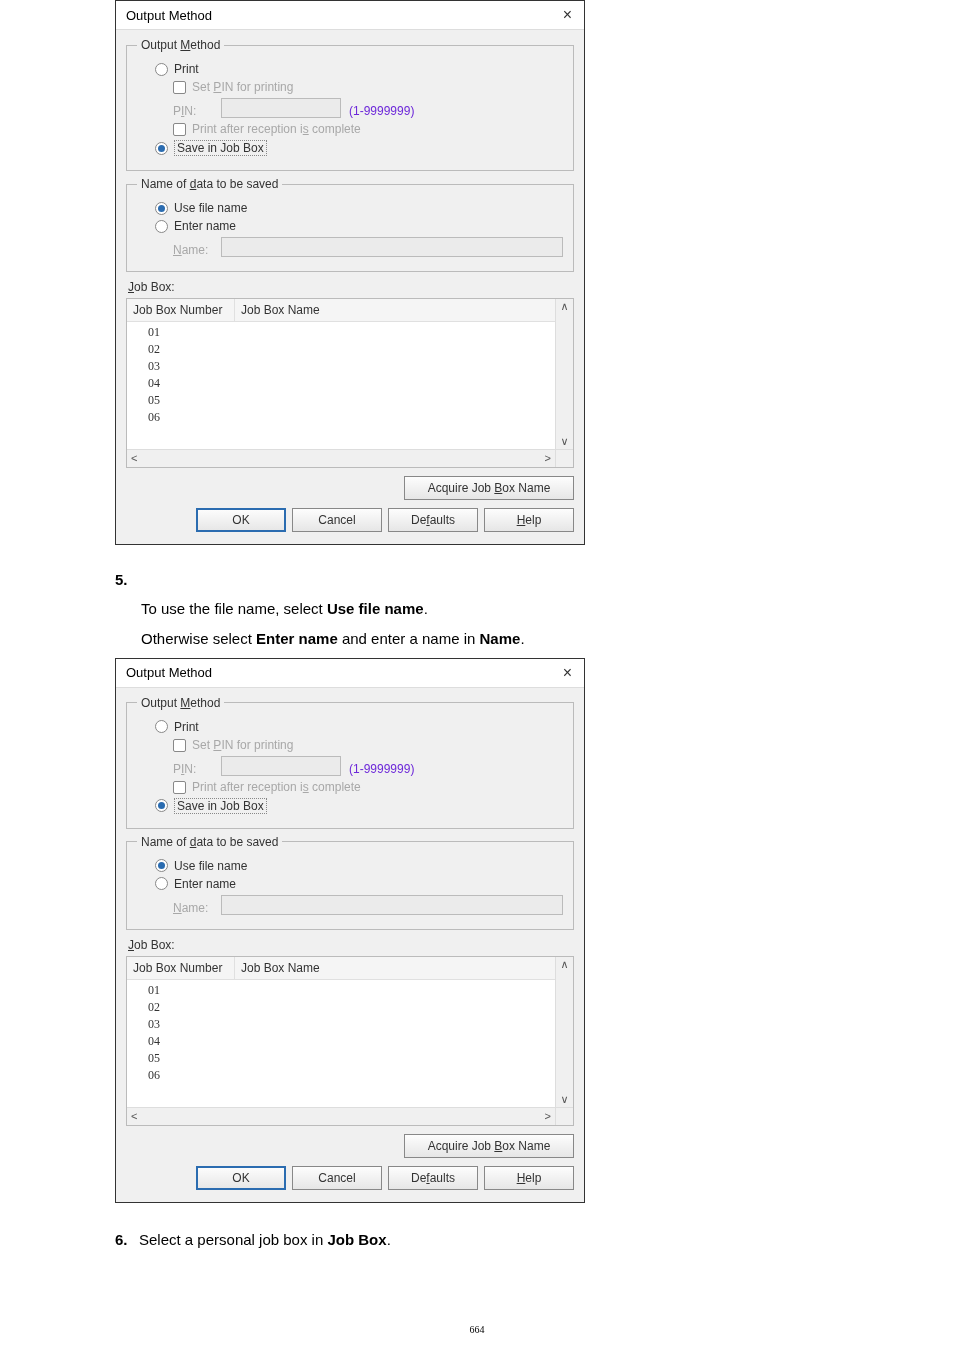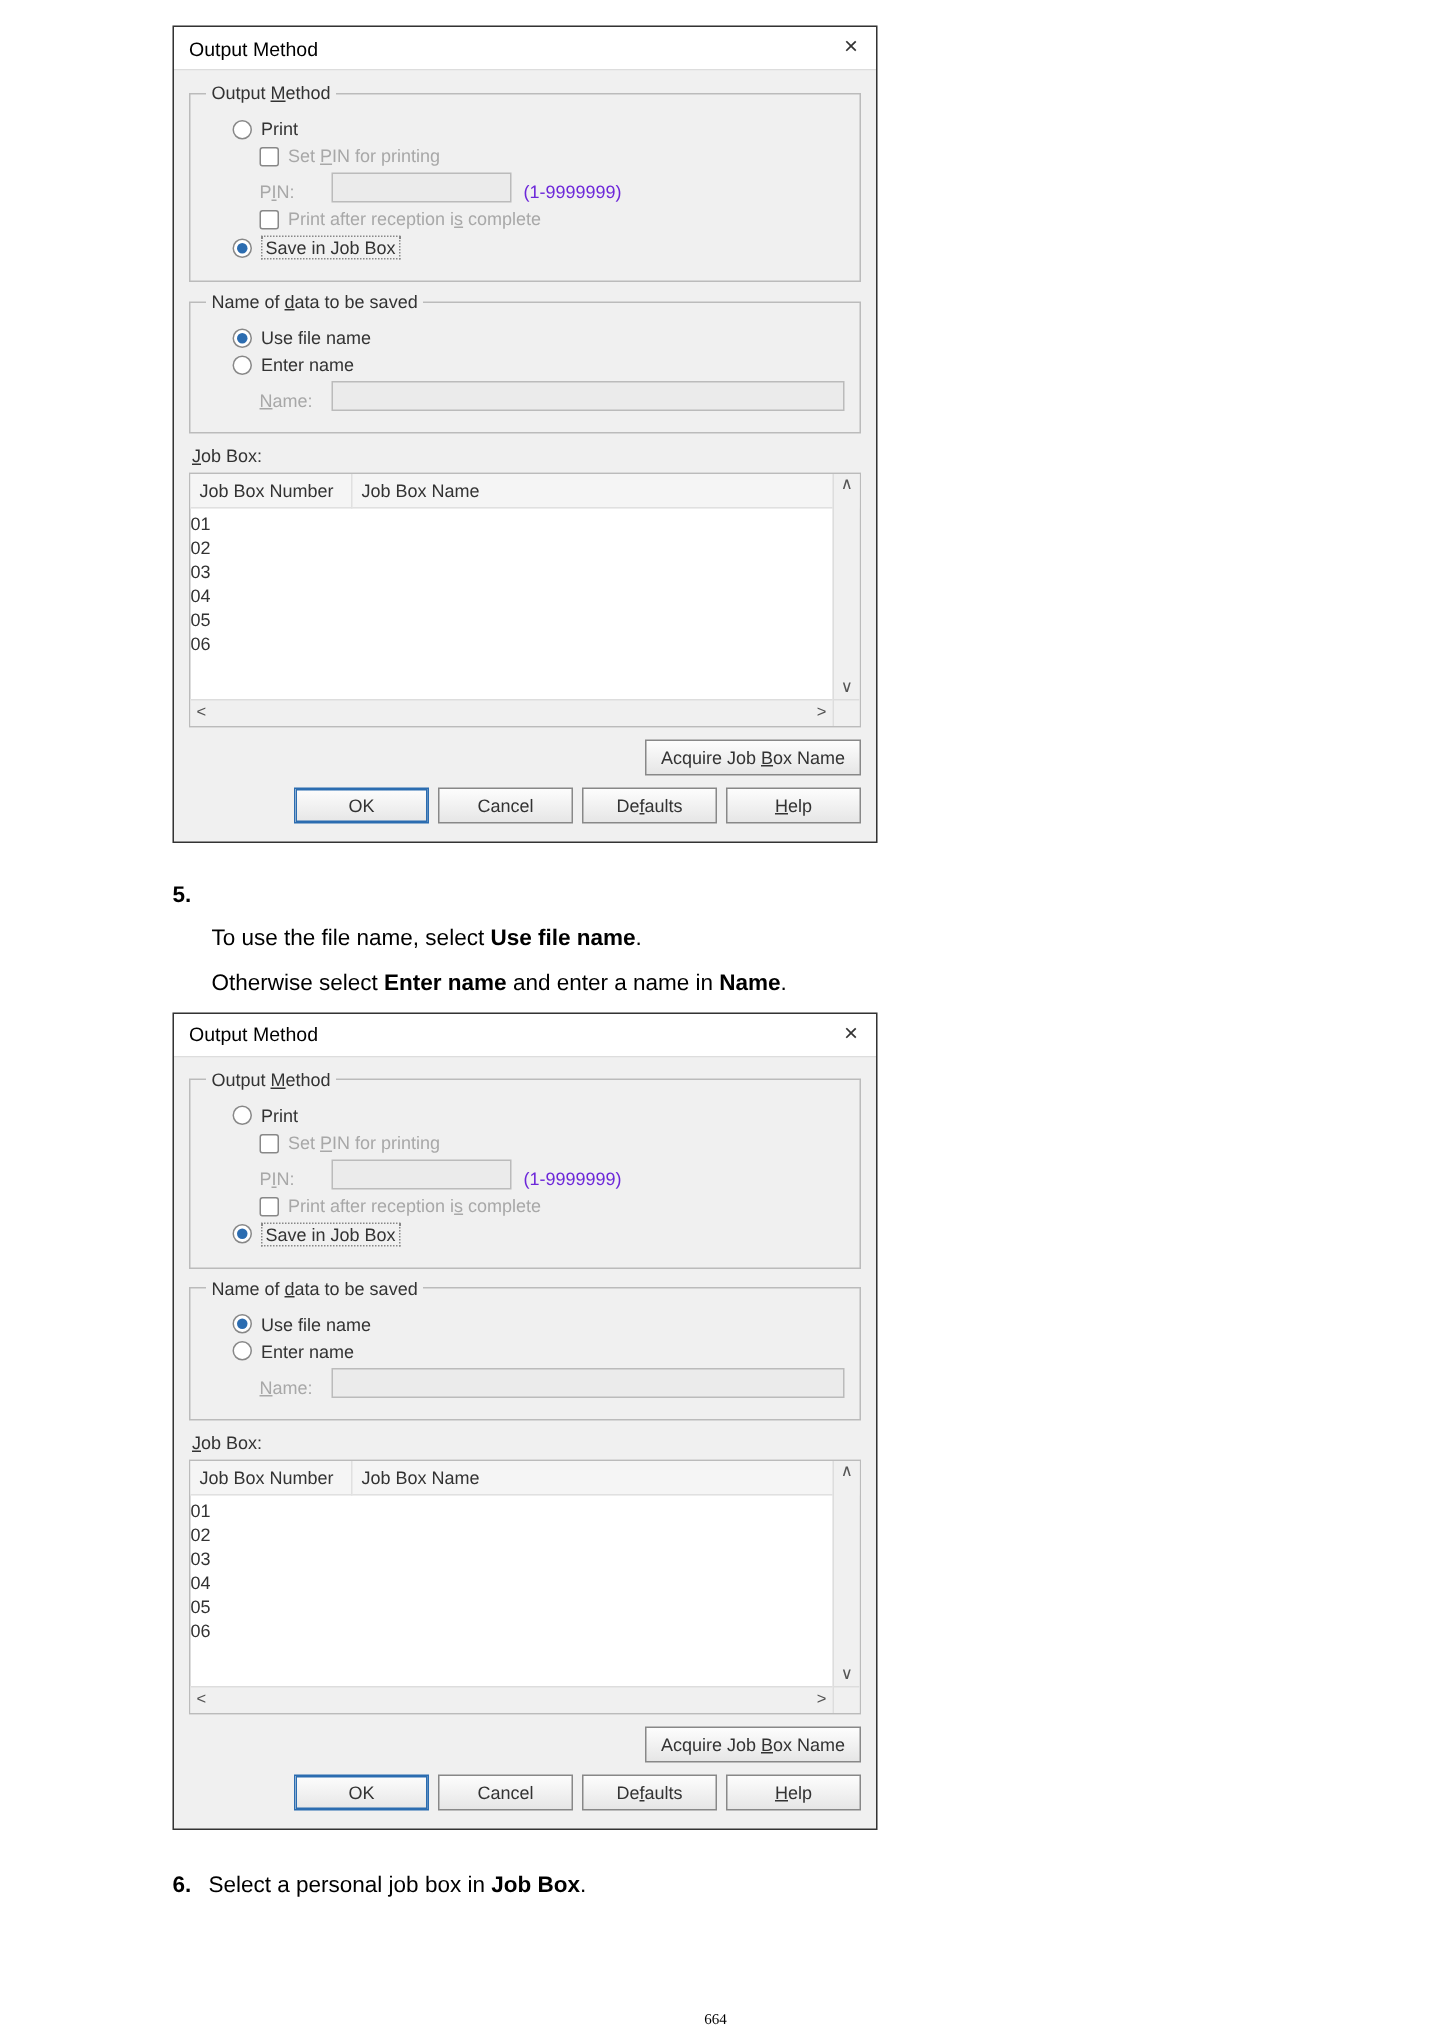--- a/index.html
+++ b/index.html
@@ -5,21 +5,20 @@
   * { box-sizing: border-box; }
   body {
     margin: 0;
     padding: 0;
     font-family: Arial, sans-serif;
     background: #fff;
     width: 954px;
   }
   .page {
     padding: 0 115px 40px 115px;
-    margin-top: 17px;
   }
   .dialog {
     border: 1px solid #333;
     width: 470px;
     background: #f0f0f0;
     margin-bottom: 26px;
   }
   .titlebar {
     display: flex;
     align-items: center;
@@ -112,21 +111,21 @@
   .col.name { flex: 1; }
   .list-rows {
     flex: 1;
     overflow: hidden;
     padding: 2px 0;
   }
   .list-row {
     display: flex;
     font-size: 12px;
   }
-  .list-row .cell { padding: 1px 0; }
+  .list-row .cell { padding: 1px 21px; font-family: Liberation Serif, serif; }
   .list-row .cell.num { width: 108px; }
   .vscroll {
     position: absolute;
     right: 0; top: 0; bottom: 18px;
     width: 18px;
     background: #f0f0f0;
     border-left: 1px solid #ddd;
     display: flex; flex-direction: column;
     justify-content: space-between;
     align-items: center;
@@ -165,21 +164,21 @@
     font-size: 12px;
     padding: 4px 0;
     width: 90px;
     text-align: center;
     margin-left: 6px;
   }
   .button.primary {
     border: 1px solid #2b6cb0;
     box-shadow: 0 0 0 1px #2b6cb0 inset;
   }
-  .button.wide { width: 144px; }
+  .button.wide { width: 170px; }
   .mnemonic { text-decoration: underline; }
 
   .step {
     display: flex;
     align-items: baseline;
     margin: 10px 0 10px 0;
     font-size: 15px;
   }
   .step .num {
     font-weight: bold;

